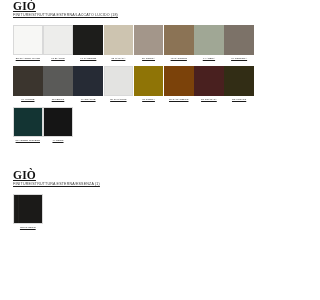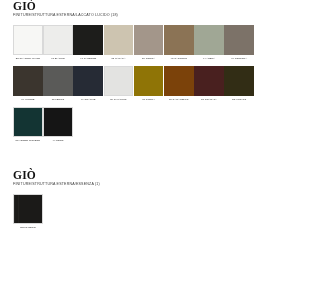--- a/index.html
+++ b/index.html
@@ -17,20 +17,21 @@
     -webkit-font-smoothing: antialiased;
   }
 
   .page {
     width: 269px;
     height: 300px;
     position: relative;
     box-sizing: border-box;
     padding: 0 13px;
     background: #ffffff;
+    text-decoration: underline;
   }
 
   
   .section {
     width: 100%;
   }
   .section-head {
     margin: 0;
     padding: 0;
   }

